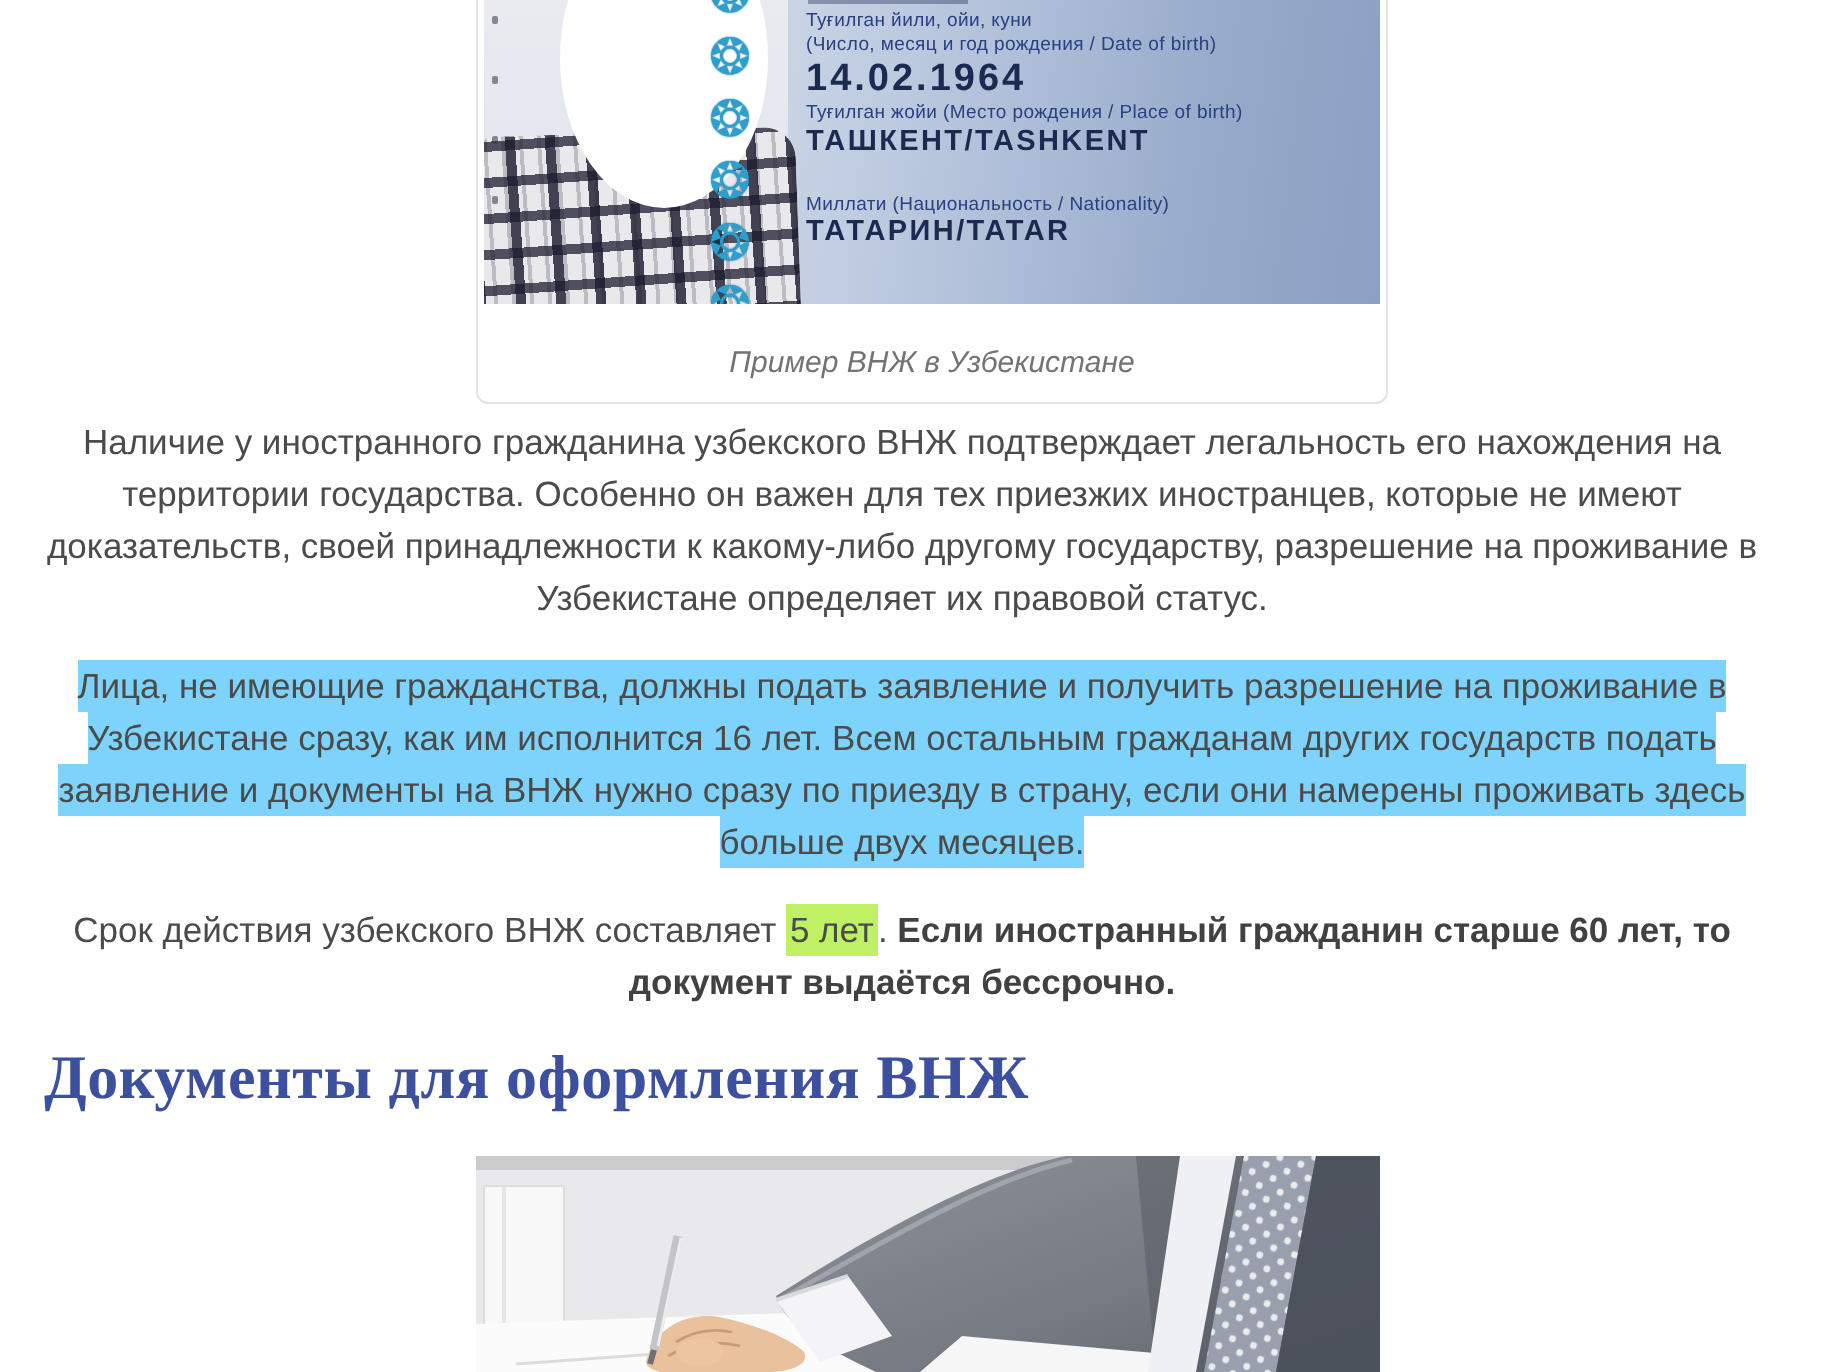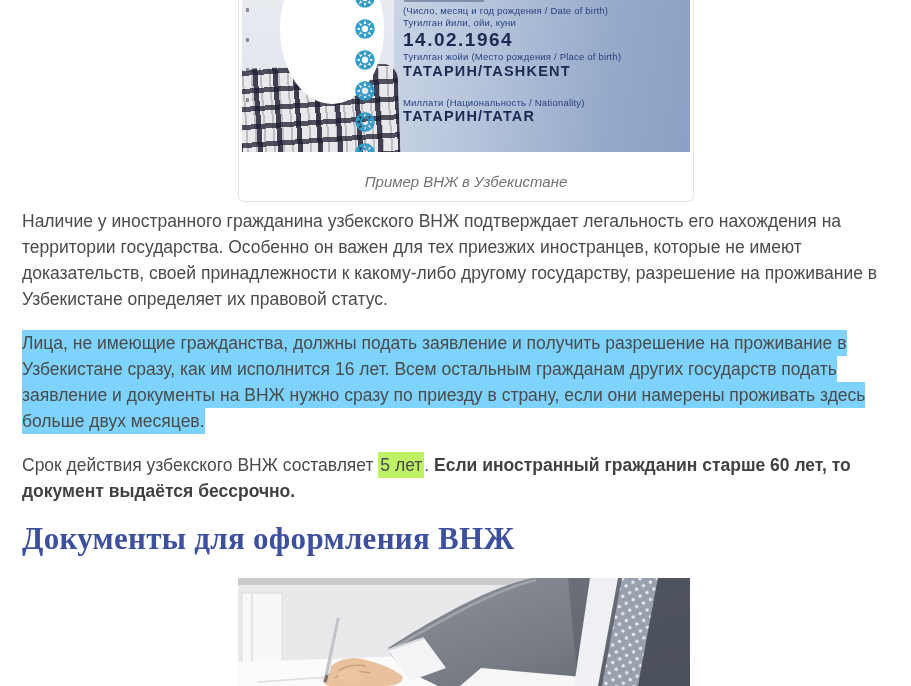--- a/index.html
+++ b/index.html
@@ -68,21 +68,21 @@
   .fig1 .caption {
     position:absolute; left:0; right:0; top:172px;
     text-align:center; font-size:15px; line-height:19px; color:#737373;font-style:italic;
   }
 
   
   .article {
     position:absolute; left:22px; top:202px; width:858px;
     font-size:17.5px; line-height:26px; color:#4b4b4b;
   }
-  .article p { margin:0; }
+  .article p { margin:0;text-align:center; }
   .p1 { margin-top:6px !important; }
   .p2 { margin-top:18px !important; }
   .p3 { margin-top:18px !important; }
   .article strong { color:#414141; }
   mark.purple { background:#7dd3fc; color:inherit; padding:3px 0; }
   mark.yellow { background:#bef264; color:inherit; padding:3px 2px; }
 
   h2.section {
     margin:16px 0 0; 
     font-family:"Liberation Serif", serif;
@@ -115,27 +115,27 @@
       <span>❂</span>
       <span>❂</span>
       <span>❂</span>
       <span>❂</span>
       <span>❂</span>
       <span>❂</span>
     </div>
     <div class="cutline"></div>
     <div class="fields">
       <div class="f1">
+        <div class="lbl">Туғилган йили, ойи, куни</div>
         <div class="lbl">(Число, месяц и год рождения / Date of birth)</div>
-        <div class="lbl">Туғилган йили, ойи, куни</div>
         <div class="val date">14.02.1964</div>
       </div>
       <div class="f2">
         <div class="lbl">Туғилган жойи (Место рождения / Place of birth)</div>
-        <div class="val">ТАТАРИН/TASHKENT</div>
+        <div class="val">ТАШКЕНТ/TASHKENT</div>
       </div>
       <div class="f3">
         <div class="lbl">Миллати (Национальность / Nationality)</div>
         <div class="val">ТАТАРИН/TATAR</div>
       </div>
     </div>
   </div>
   <figcaption class="caption">Пример ВНЖ в Узбекистане</figcaption>
 </figure>
 

